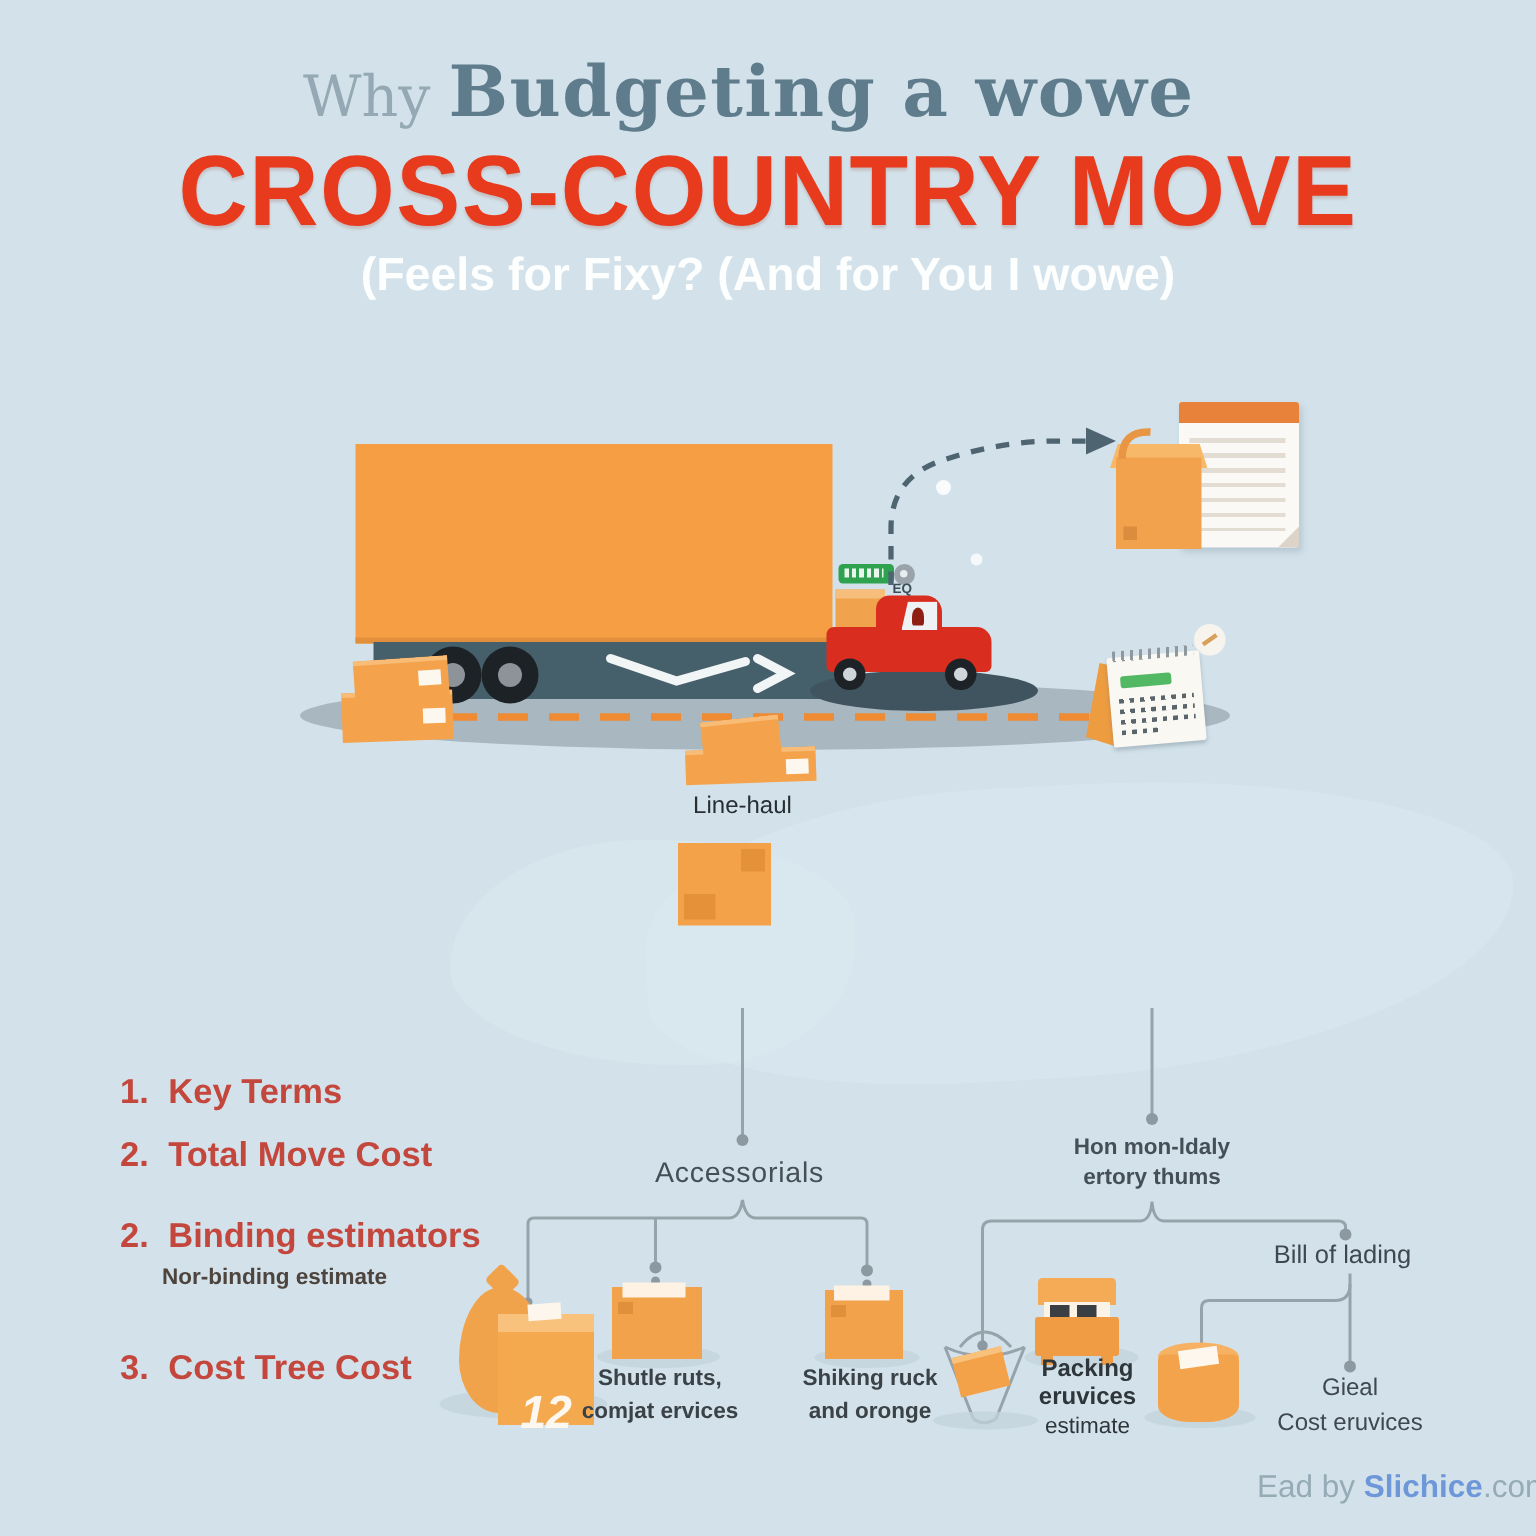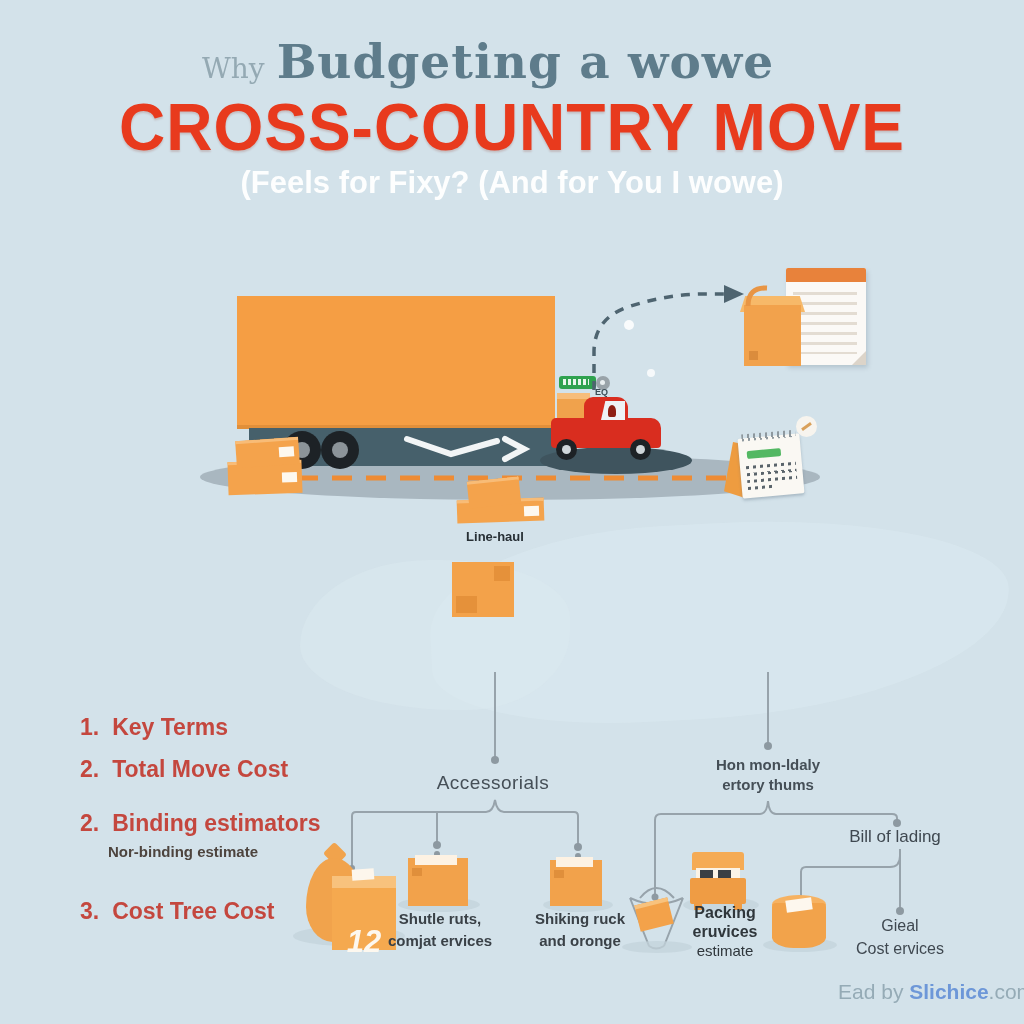--- a/index.html
+++ b/index.html
@@ -3,21 +3,21 @@
 <meta charset="utf-8">
 <style>
   * { margin:0; padding:0; box-sizing:border-box; }
   html,body { width:1024px; height:1024px; }
   body { font-family:"Liberation Sans", sans-serif; }
   .canvas { position:relative; width:1024px; height:1024px; background:#d3e2ea; overflow:hidden; }
   .abs { position:absolute; }
 
   
   .hdr-row { position:absolute; left:202px; top:34px; display:flex; align-items:baseline; gap:12px; }
-  .hdr-why { font-family:"DejaVu Serif", serif; font-size:28px; color:#94a9b3; }
+  .hdr-why { font-family:"DejaVu Serif", serif; font-size:38px; color:#94a9b3; }
   .hdr-title { font-family:"DejaVu Serif", serif; font-size:47px; font-weight:700; color:#5e7c8b; letter-spacing:1px; }
   .hdr-main { position:absolute; left:0; top:90px; width:1024px; text-align:center;
               font-size:64px; font-weight:800; color:#e83a1d; letter-spacing:1px;
               text-shadow:0 2px 2px rgba(130,30,10,.18); transform:scaleY(1.04); }
   .hdr-sub { position:absolute; left:0; top:165px; width:1024px; text-align:center;
              font-size:31px; font-weight:700; color:#fdfefe; }
 
   
   .map1 { left:430px; top:523px; width:580px; height:195px; background:#dbe9f0; opacity:.6;
           border-radius:45% 55% 60% 40%/55% 45% 65% 35%; transform:rotate(-3deg); }
@@ -207,21 +207,21 @@
     <div class="cal-row" style="top:28px;"></div>
     <div class="cal-row" style="top:35px;"></div>
     <div class="cal-row" style="top:42px;"></div>
     <div class="cal-row" style="top:49px;width:26px;"></div>
   </div>
 
   <div class="abs stackbox lh-box-bottom">
       <div class="lbl-white"></div>
     </div>
   <div class="abs stackbox lh-box-top"></div>
-  <div class="t-label" style="left:395px;top:529px;width:200px;font-size:13px;font-weight:700;color:#272f35;">Line-haul</div>
+  <div class="t-label" style="left:395px;top:529px;width:200px;font-size:16px;font-weight:400;color:#272f35;">Line-haul</div>
   <div class="abs square-box">
     <div class="sq-mark-tr"></div>
     <div class="sq-mark-bl"></div>
   </div>
 
   <div class="list-item" style="left:80px;top:714px;">
     <span>1.</span>
     <span>Key Terms</span>
   </div>
   <div class="list-item" style="left:80px;top:756px;">
@@ -316,20 +316,20 @@
     <div>Shiking ruck</div>
     <div>and oronge</div>
   </div>
   <div class="caption" style="left:680px;top:903px;width:90px;text-align:center;color:#2f363b;font-size:16px;font-weight:700;line-height:19px;">
     <div>Packing</div>
     <div>eruvices</div>
     <div style="font-weight:400;font-size:15px;">estimate</div>
   </div>
   <div class="caption" style="left:810px;top:914px;width:180px;font-weight:500;color:#3f4850;font-size:16px;line-height:23px;">
     <div>Gieal</div>
-    <div>Cost ervices</div>
+    <div>Cost eruvices</div>
   </div>
 
   <div class="footer">
     <span>Ead by </span><span class="brand">Slichice</span><span>.com</span>
   </div>
 
 </div>
 
 </body></html>

